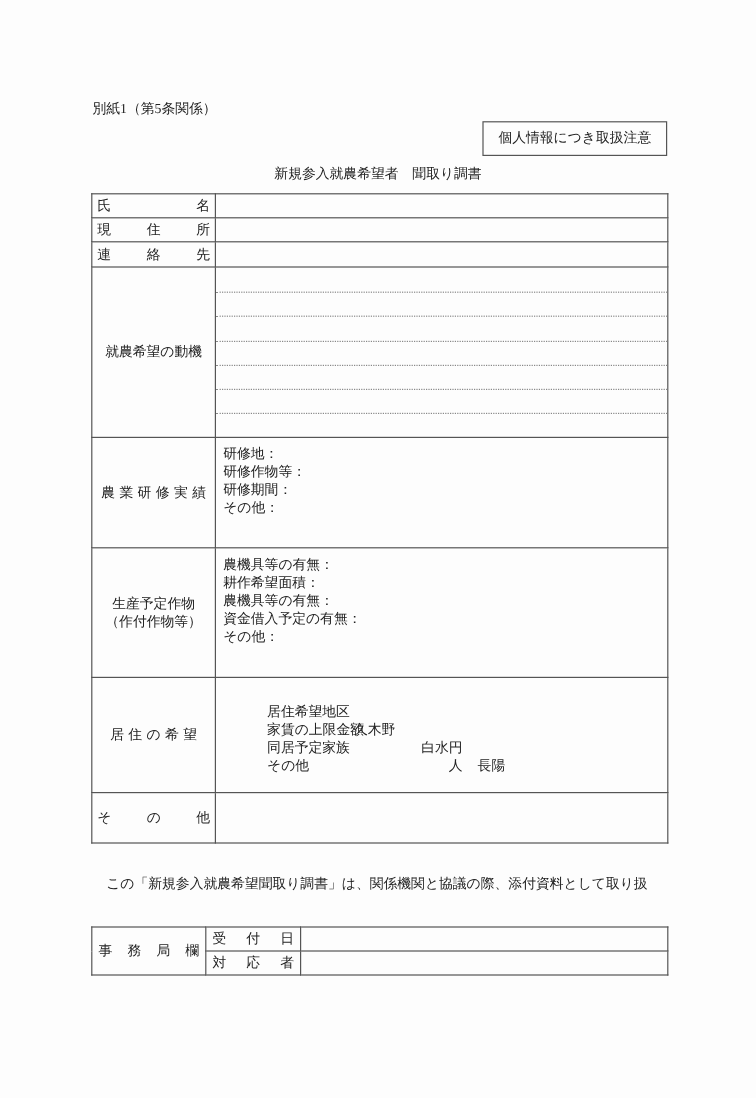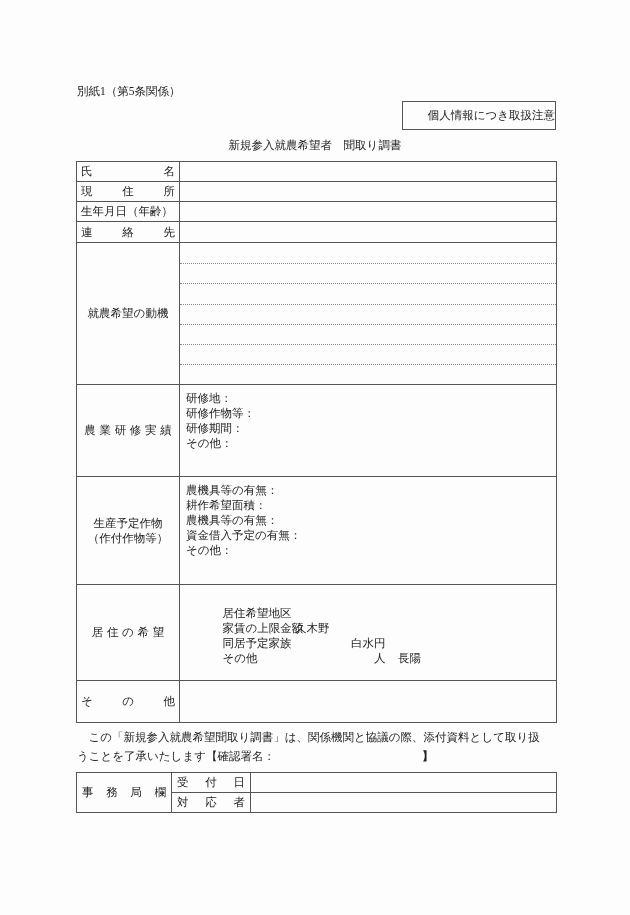--- a/index.html
+++ b/index.html
@@ -10,21 +10,21 @@
       color: #222;
       position: relative;
       overflow: hidden;
     }
     .abs { position: absolute; font-family: Liberation Serif, serif; }
     .small { font-size: 11.5px; line-height: 15px; }
     #form-ref { left: 77px; top: 84px; }
     #notice-box {
       left: 402px; top: 101px; width: 154px; height: 29px;
       border: 1px solid #555; box-sizing: border-box;
-      display: flex; align-items: center; justify-content: flex-end;
+      display: flex; align-items: center; justify-content: center;
     }
     #doc-title { left: 0; width: 630px; top: 138px; text-align: center; }
     table.main {
       position: absolute; left: 76px; top: 161px; width: 481px;
       border-collapse: collapse; table-layout: fixed;
     }
     table.main td {
       border: 1px solid #555; padding: 0; vertical-align: middle;
       font-size: 11.5px; line-height: 15px;
     }
@@ -68,24 +68,20 @@
   <tr style="height:20px">
     <td class="lbl">
       <div class="dist">
             <span>現</span>
             <span>住</span>
             <span>所</span>
           </div>
     </td>
     <td></td>
   </tr>
-  <tr style="height:20px">
-    <td class="lbl">生年月日（年齢）</td>
-    <td></td>
-  </tr>
   <tr style="height:21px">
     <td class="lbl">
       <div class="dist">
             <span>連</span>
             <span>絡</span>
             <span>先</span>
           </div>
     </td>
     <td></td>
   </tr>
@@ -160,24 +156,20 @@
             <span>他</span>
           </div>
     </td>
     <td></td>
   </tr>
 </tbody>
   </table>
 
 <div id="consent" class="abs small" style="line-height:19px">
   <p>　この「新規参入就農希望聞取り調書」は、関係機関と協議の際、添付資料として取り扱</p>
-  <p style="position:relative">
-    <span>うことを了承いたします【確認署名：</span>
-    <span style="position:absolute;left:345px;font-weight:bold">】</span>
-  </p>
 </div>
 
 <table class="office">
   <tbody>
       <tr>
     <td rowspan="2" style="width:84px">
       <div class="dist small">
             <span>事</span>
             <span>務</span>
             <span>局</span>

